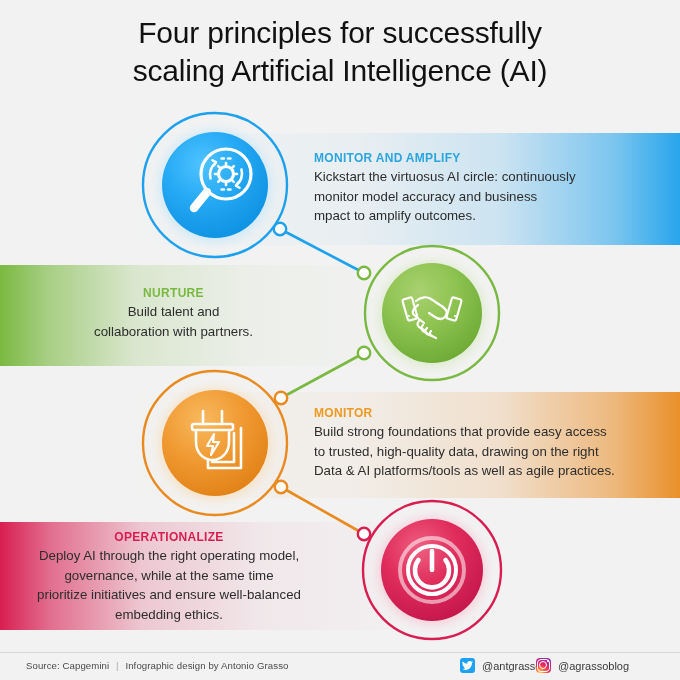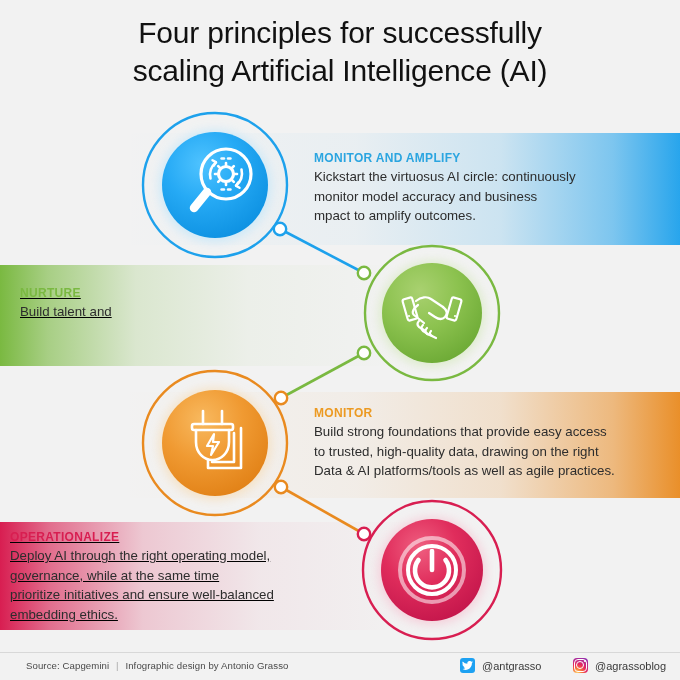--- a/index.html
+++ b/index.html
@@ -33,21 +33,21 @@
 
   
   .txt{position:absolute;}
   .txt .head{
     font-size:12px;font-weight:bold;letter-spacing:0.3px;
     margin:0 0 2px 0;
   }
   .txt .body{
     font-size:13.3px;line-height:19.5px;color:#2d2d2d;
   }
-  .txt.rightal{text-align:left;text-decoration:underline;}
+  .txt.rightal{text-align:center;}
   .txt.leftal{text-align:left;}
 
   
   .footer-rule{
     position:absolute;left:0;top:652px;width:680px;height:1px;background:#d8d8d8;
   }
   .footer{
     position:absolute;left:26px;top:660px;
     font-size:9.6px;color:#4a4a4a;letter-spacing:0.1px;
     white-space:nowrap;
@@ -217,20 +217,21 @@
       <div>Kickstart the virtuosus AI circle: continuously</div>
       <div>monitor model accuracy and business</div>
       <div>mpact to amplify outcomes.</div>
     </div>
   </div>
 
   <div class="txt rightal" style="left:20px;top:286px;width:307px;">
     <div class="head" style="color:#7ab941;">NURTURE</div>
     <div class="body">
       <div>Build talent and</div>
+      <div>collaboration with partners.</div>
     </div>
   </div>
 
   <div class="txt leftal" style="left:314px;top:406px;width:352px;">
     <div class="head" style="color:#ec9a22;">MONITOR</div>
     <div class="body">
       <div>Build strong foundations that provide easy access</div>
       <div>to trusted, high-quality data, drawing on the right</div>
       <div>Data &amp; AI platforms/tools as well as agile practices.</div>
     </div>
@@ -256,21 +257,21 @@
 
   <div class="social" style="left:460px;">
     <span class="tw-ic">
       <svg width="11" height="9" viewBox="0 0 11 9">
           <path fill="#ffffff" d="M11 1.07a4.4 4.4 0 0 1-1.3.36A2.26 2.26 0 0 0 10.7.18a4.5 4.5 0 0 1-1.43.55A2.25 2.25 0 0 0 5.4 2.78 6.39 6.39 0 0 1 .76.41a2.25 2.25 0 0 0 .7 3A2.23 2.23 0 0 1 .44 3.1v.03a2.25 2.25 0 0 0 1.8 2.2 2.27 2.27 0 0 1-1.01.04 2.25 2.25 0 0 0 2.1 1.56A4.52 4.52 0 0 1 0 7.86 6.37 6.37 0 0 0 3.46 8.9c4.15 0 6.42-3.44 6.42-6.42l-.01-.3A4.58 4.58 0 0 0 11 1.08z"></path>
         </svg>
     </span>
     <span class="handle">@antgrasso</span>
   </div>
 
-  <div class="social" style="left:573px;">
+  <div class="social" style="left:536px;">
     <span class="ig-ic">
       <span class="frame"></span>
         <span class="ring"></span>
         <span class="dot"></span>
     </span>
     <span class="handle">@agrassoblog</span>
   </div>
 
 </div>
 

